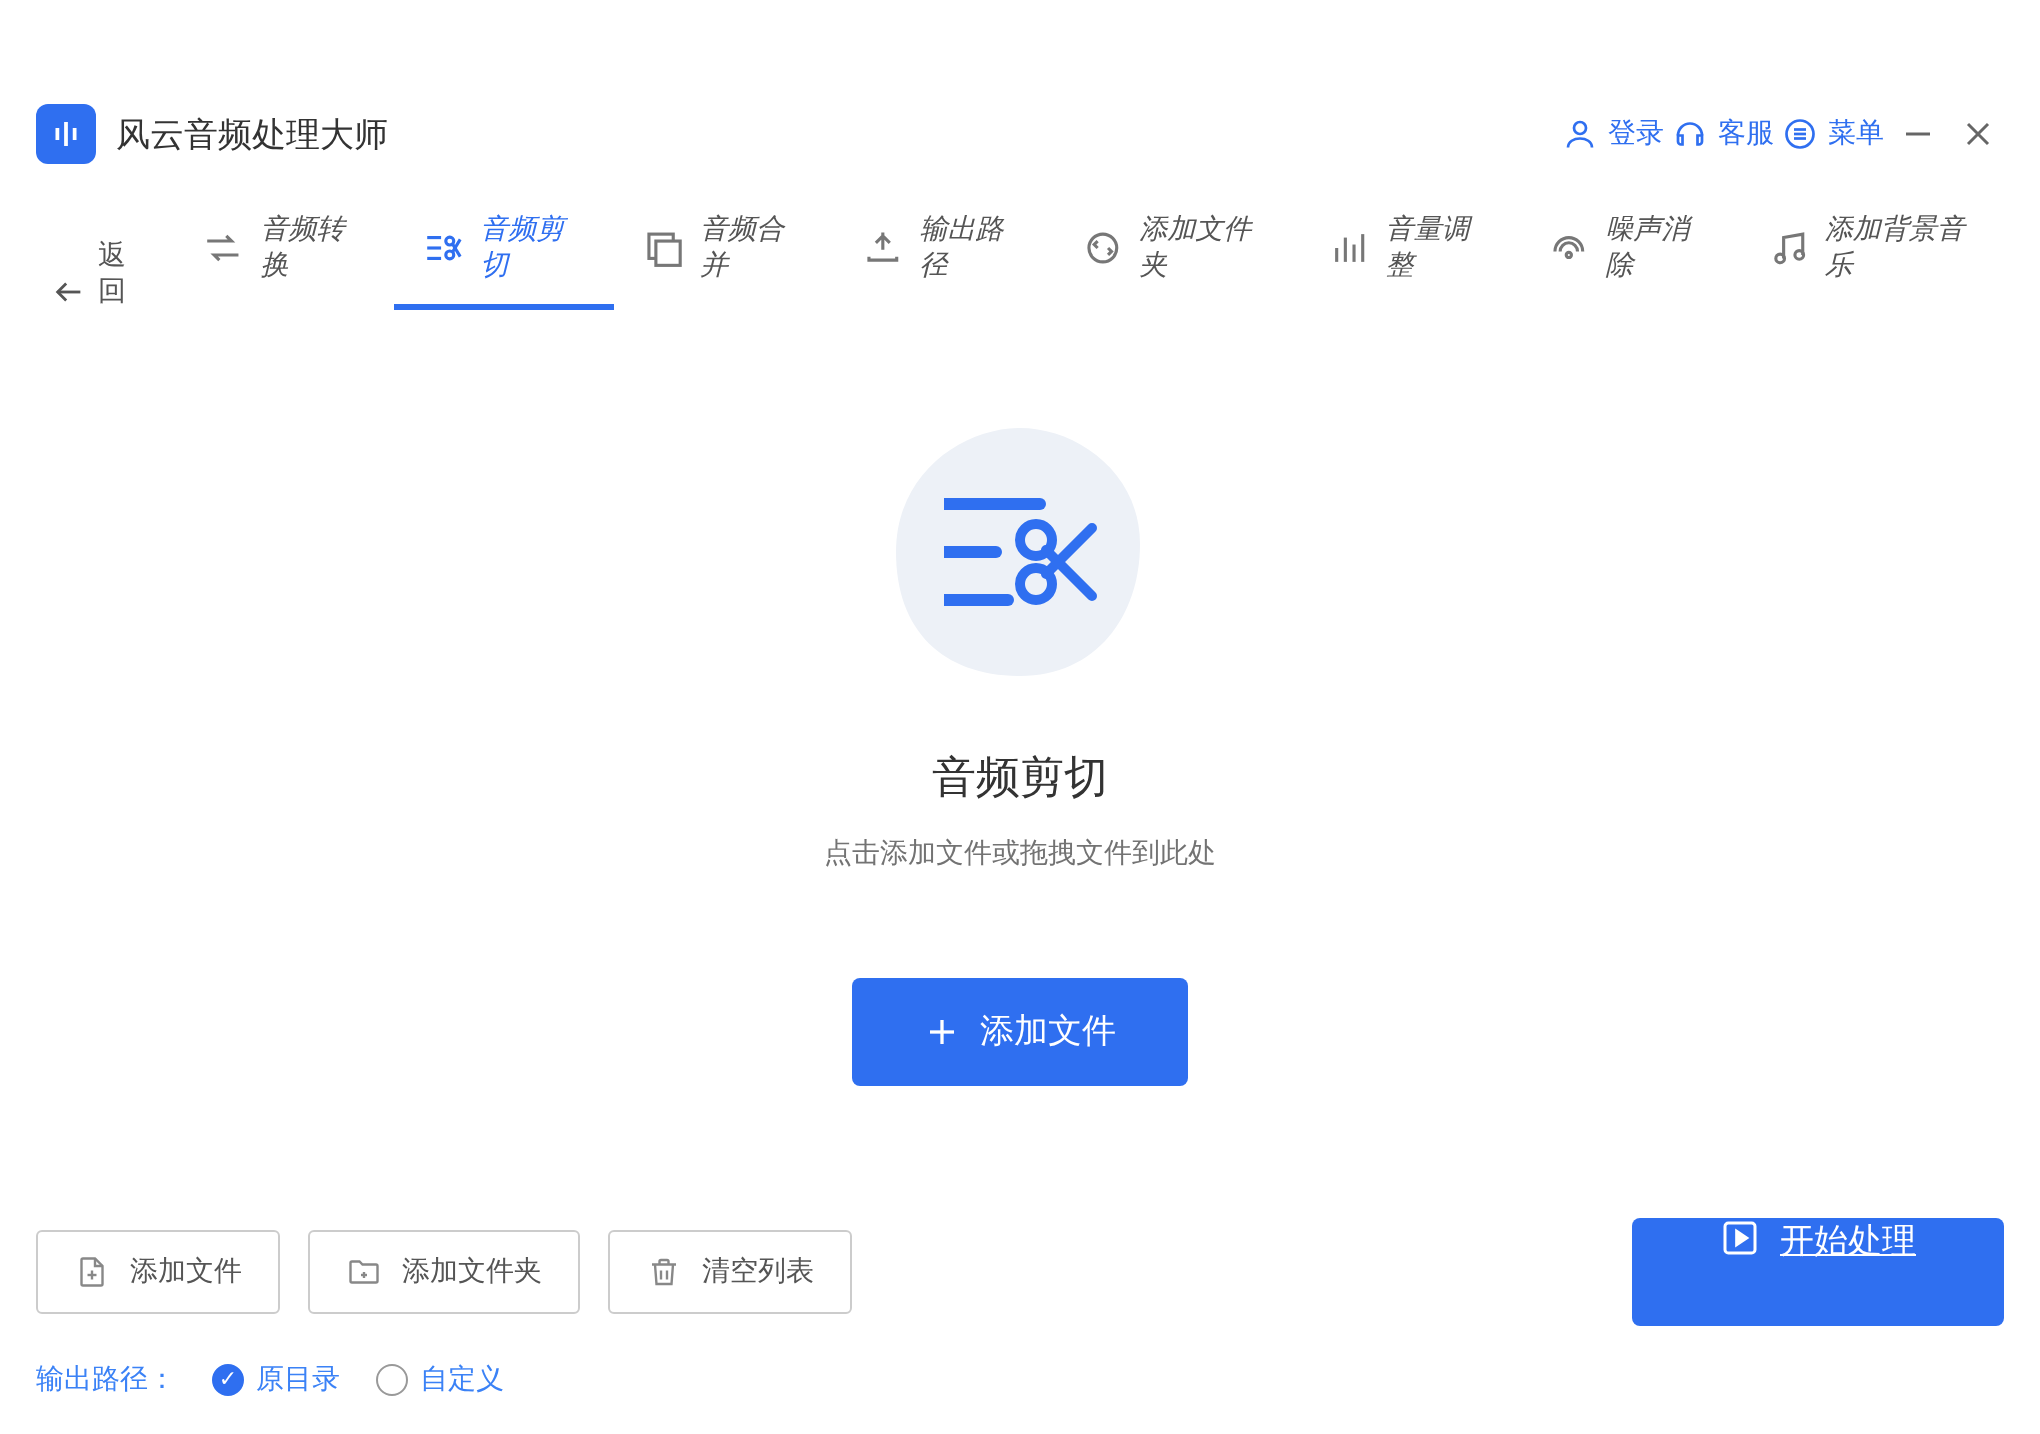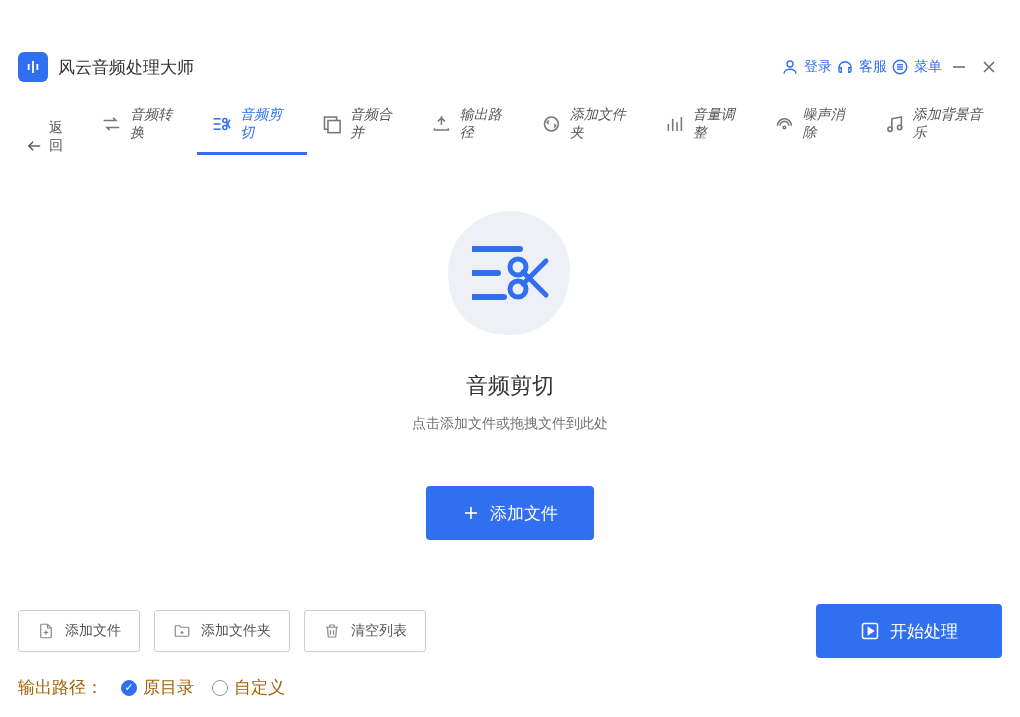--- a/index.html
+++ b/index.html
@@ -35,23 +35,23 @@
 .main-sub { font-size: 14px; color: #737373; margin-bottom: 53px; text-align: center; }
 .add-btn { background: #2f6ff0; color: #fff; border: none; padding: 0 36px; height: 54px; border-radius: 4px; font-size: 17px; display: flex; align-items: center; gap: 10px; cursor: pointer; }
 .add-btn svg { width: 18px; height: 18px; }
 
 
 .bottom { padding: 16px 18px 18px; }
 .bottom-row1 { display: flex; align-items: center; gap: 14px; margin-bottom: 18px; }
 .outline-btn { background: #fff; border: 1px solid #ccc; border-radius: 3px; height: 42px; padding: 0 18px; display: flex; align-items: center; gap: 10px; font-size: 14px; color: #555; cursor: pointer; }
 .outline-btn svg { width: 18px; height: 18px; }
 .spacer { flex: 1; }
-.primary-btn { background: #2f6ff0; color: #fff; border: none; border-radius: 4px; height: 54px; padding: 0 44px; font-size: 17px; display: flex; align-items: center; gap: 10px; cursor: pointer; }
+.primary-btn { background: #2f6ff0; color: #fff; border: none; border-radius: 4px; height: 54px; padding: 0 44px; font-size: 17px; display: flex; gap: 10px; cursor: pointer; text-decoration: underline; }
 .primary-btn svg { width: 20px; height: 20px; }
-.bottom-row2 { display: flex; align-items: center; gap: 18px; font-size: 17px; color: #a16207; }
+.bottom-row2 { display: flex; align-items: center; gap: 18px; font-size: 14px; color: #3b82f6; }
 .radio-opt { display: flex; align-items: center; gap: 6px; cursor: pointer; }
 .radio-dot { width: 16px; height: 16px; border-radius: 50%; border: 1.5px solid #999; display: flex; align-items: center; justify-content: center; }
 .radio-dot.checked { border-color: #2f6ff0; background: #2f6ff0; }
 .radio-dot.checked::after { content: "✓"; color: #fff; font-size: 11px; line-height: 1; }
 </style>
 </head>
 <body>
 
 <div class="title-bar">
   <div class="logo">

